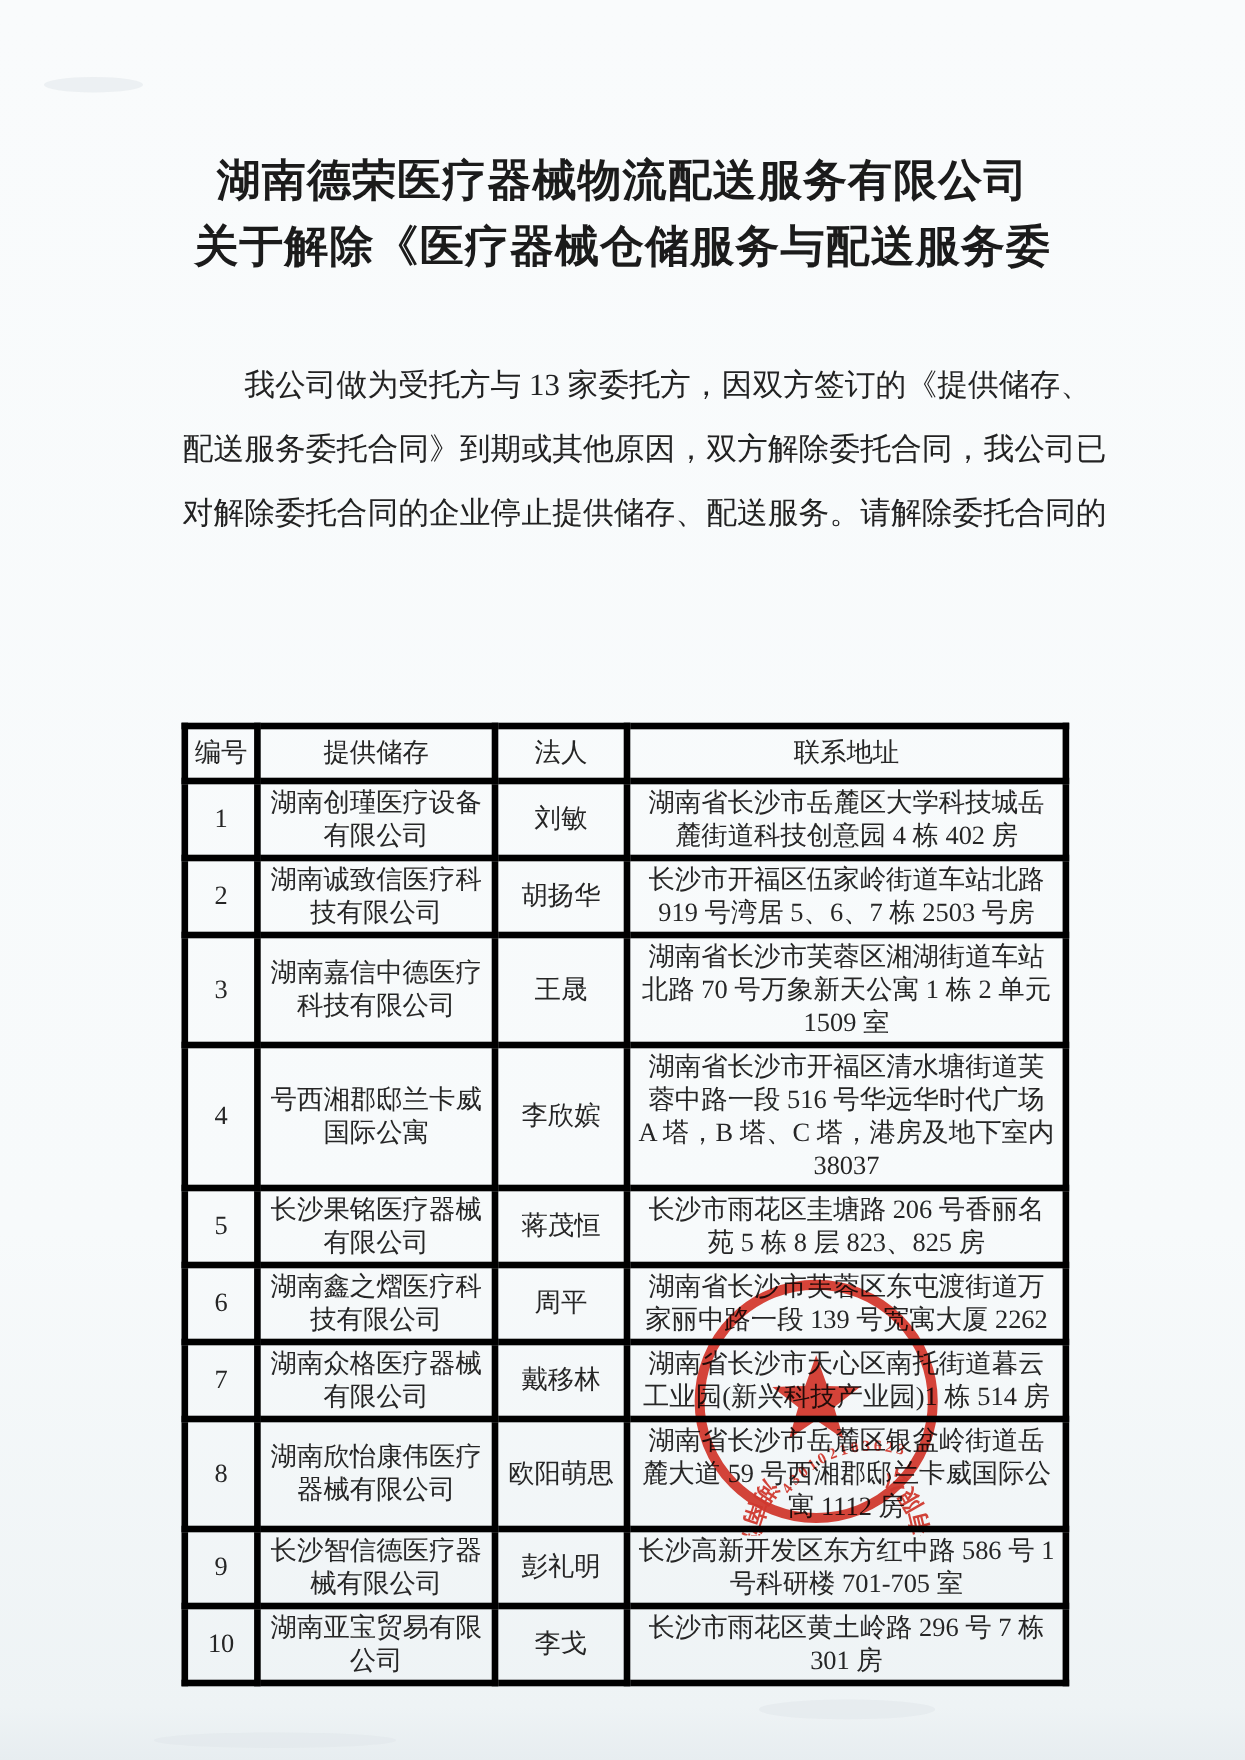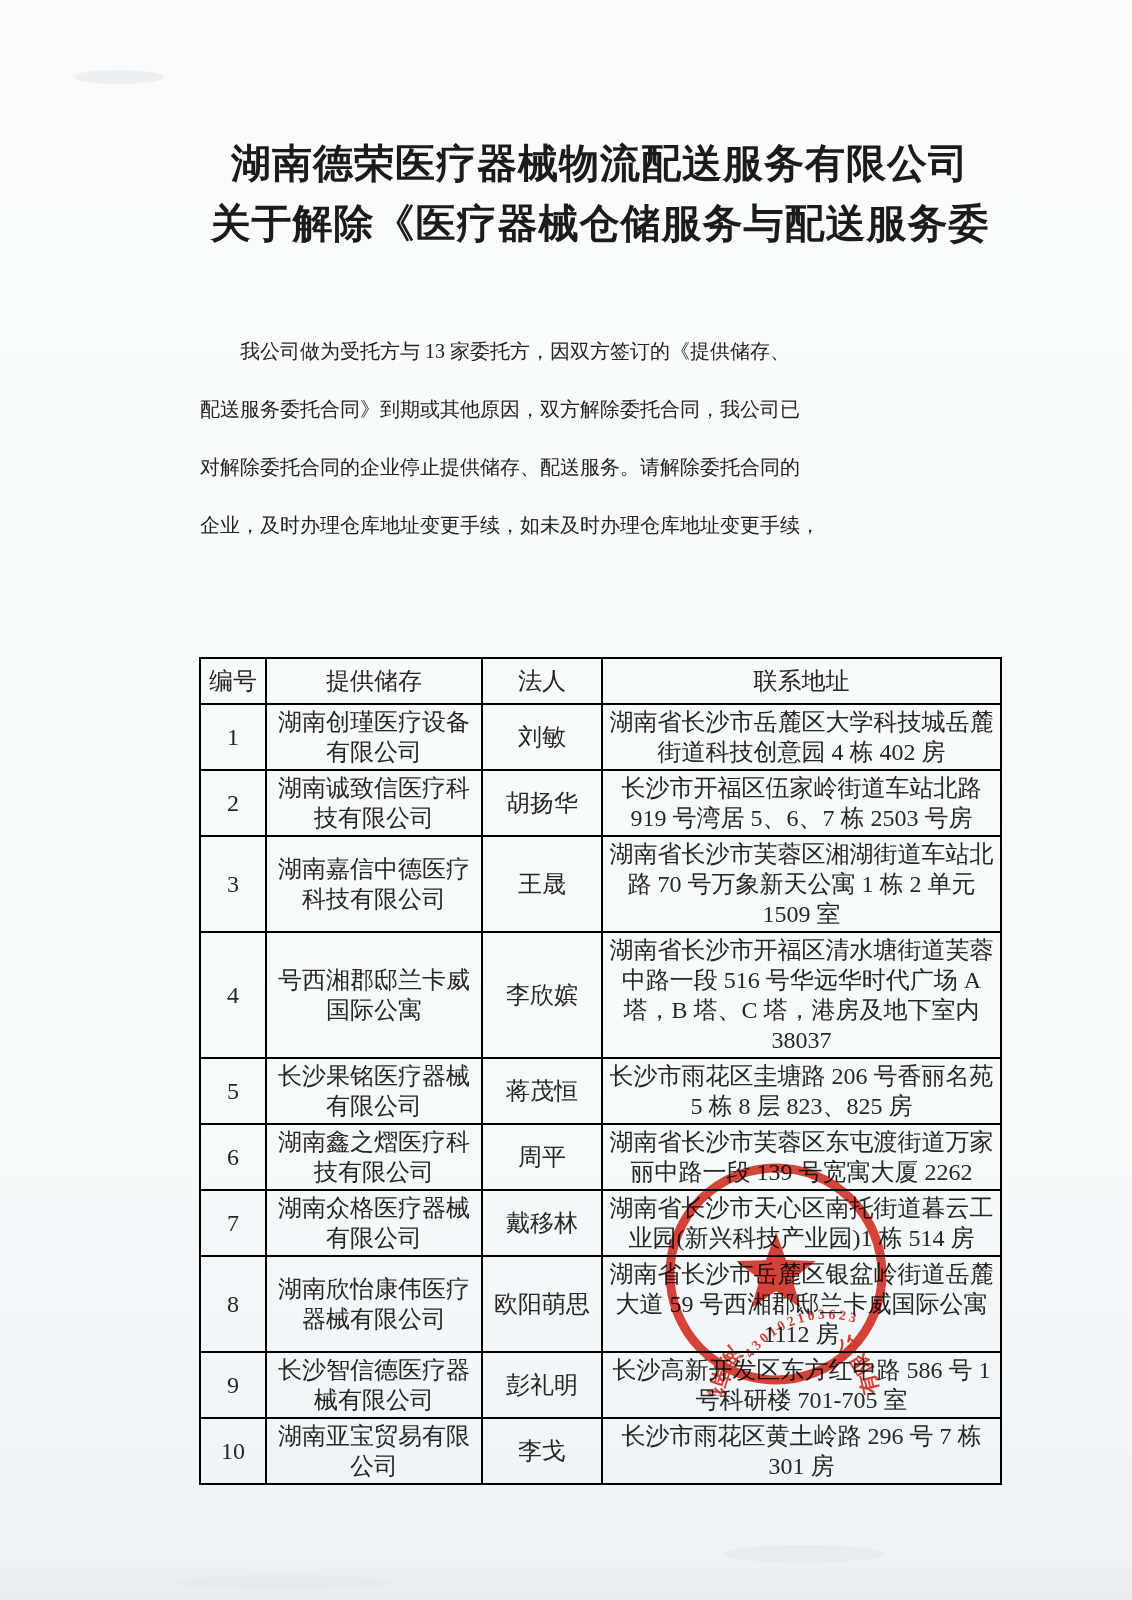--- a/index.html
+++ b/index.html
@@ -4,45 +4,45 @@
 <style>
   html,body{margin:0;padding:0;}
   body{
     width:1132px;height:1600px;
     background:linear-gradient(180deg,#f9fbfc 0%,#f7fafb 70%,#eef3f5 97%,#e7edf0 100%);
     font-family:"Liberation Serif","DejaVu Serif",serif;
     color:#262626;
     overflow:hidden;
     position:relative;
   }
-  .page{position:absolute;inset:0;margin-left:34px;}
+  .page{position:absolute;inset:0;}
 
   
   .title{
     position:absolute;left:166px;top:134px;width:800px;
     font-size:40px;font-weight:bold;color:#1b1b1b;
     text-align:center;line-height:60px;letter-spacing:1px;
   }
 
   
   .body-text{
     position:absolute;left:166px;top:322px;width:802px;
-    font-size:20px;color:#222;
+    font-size:28px;color:#222;
   }
   .body-line{height:58px;line-height:58px;text-align:justify;white-space:nowrap;}
   .body-line.indent{text-indent:2em;}
 
   
   table.clients{
     position:absolute;left:165px;top:657px;width:801px;
     border-collapse:collapse;table-layout:fixed;
     font-size:24px;color:#262626;
   }
   table.clients th,table.clients td{
-    border:2px solid #000000;
+    border:6px solid #000000;
     line-height:30px;
     padding:2px 6px;
     vertical-align:middle;
     overflow:hidden;
   }
   table.clients th{font-weight:normal;height:40px;text-align:center;}
   td.col-no,td.col-company,td.col-legal{text-align:center;}
   td.col-address{text-align:center;padding-left:10px;padding-right:8px;}
   col.c-no{width:66px;}
   col.c-company{width:216px;}
@@ -66,21 +66,20 @@
 
   <div class="title">
     <div>湖南德荣医疗器械物流配送服务有限公司</div>
     <div>关于解除《医疗器械仓储服务与配送服务委</div>
   </div>
 
   <div class="body-text">
     <div class="body-line indent">我公司做为受托方与 13 家委托方，因双方签订的《提供储存、</div>
     <div class="body-line">配送服务委托合同》到期或其他原因，双方解除委托合同，我公司已</div>
     <div class="body-line">对解除委托合同的企业停止提供储存、配送服务。请解除委托合同的</div>
-    <div class="body-line">企业，及时办理仓库地址变更手续，如未及时办理仓库地址变更手续，</div>
   </div>
 
   <table class="clients">
     <colgroup>
       <col class="c-no">
         <col class="c-company">
         <col class="c-legal">
         <col class="c-address">
     </colgroup>
     <thead>

